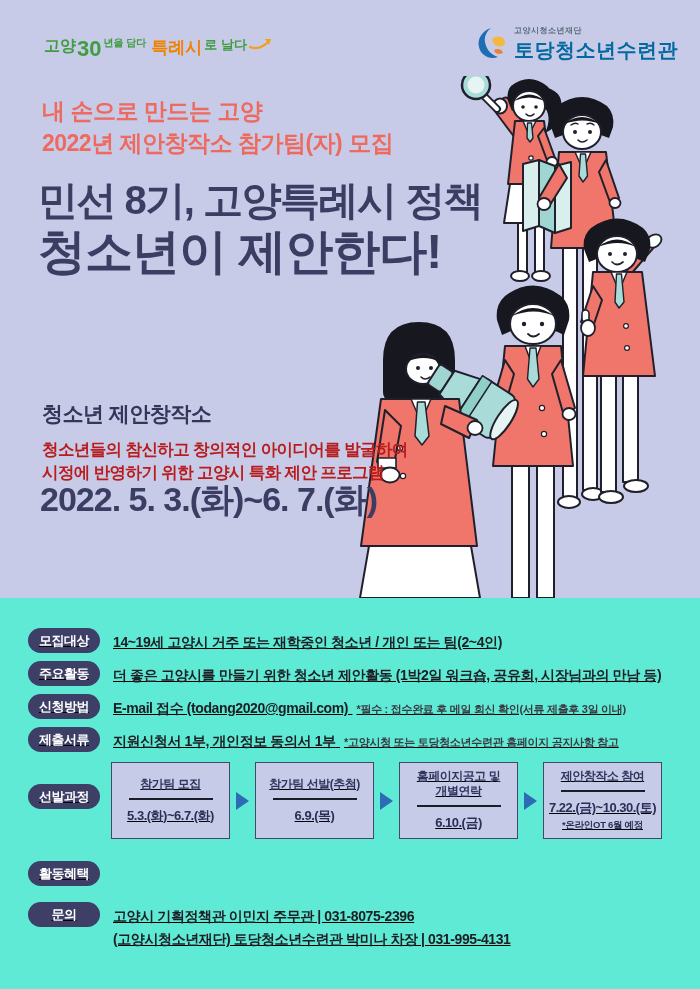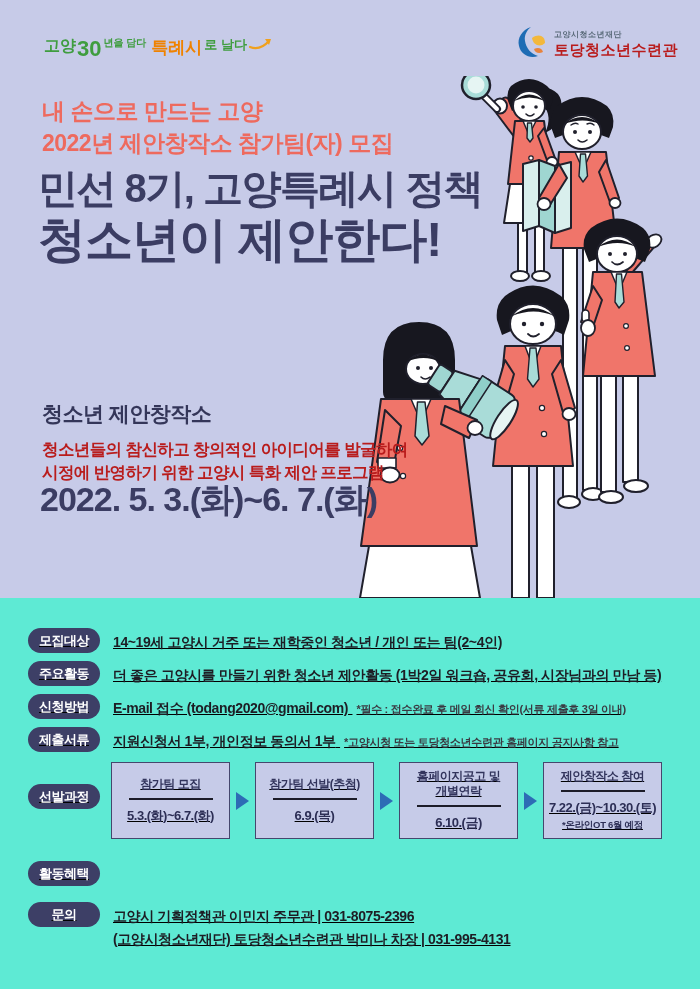--- a/index.html
+++ b/index.html
@@ -22,27 +22,27 @@
   .logo-left .g30{ color:#3f9d3f; font-weight:800; font-size:22px; margin-left:1px; }
   .logo-left .gs { color:#3f9d3f; font-weight:700; font-size:10px; margin-left:2px; }
   .logo-left .o  { color:#ef8200; font-weight:800; font-size:17px; margin-left:5px; }
   .logo-left .g2 { color:#3f9d3f; font-weight:800; font-size:13px; margin-left:2px; }
   .logo-left .swoosh { margin-left:2px; }
   .logo-right {
     position:absolute; right:22px; top:25px; display:flex; align-items:center; z-index:5;
   }
   .logo-right .txt { margin-left:6px; }
   .logo-right .l1 { font-size:8px; color:#5a6b7a; letter-spacing:0.5px; font-weight:700; }
-  .logo-right .l2 { font-size:15px; color:#b91c1c; font-weight:800; letter-spacing:0.5px; margin-top:1px; }
+  .logo-right .l2 { font-size:20px; color:#0369a1; font-weight:800; letter-spacing:0.5px; margin-top:1px; }
   .subtitle {
     position:absolute; left:42px; top:96px; z-index:4;
     color:#ee6a5e; font-weight:800; font-size:23px; line-height:1.38; letter-spacing:-0.5px;
   }
   .title {
-    position:absolute; left:38px; top:164px; z-index:4; color:#3b3d63; font-weight:800;
+    position:absolute; left:38px; top:176px; z-index:4; color:#3b3d63; font-weight:800;
   }
   .title .t1 { font-size:40px; letter-spacing:-1.5px; line-height:1.2; }
   .title .t2 { font-size:48px; letter-spacing:-1px; line-height:1.15; }
   .program { position:absolute; left:42px; top:400px; z-index:4; }
   .program .p-name { font-size:21px; font-weight:800; color:#343659; letter-spacing:-0.5px; }
   .program .p-desc { margin-top:10px; font-size:16.5px; font-weight:700; color:#b91c1c;
                      line-height:1.38; letter-spacing:-0.6px; }
   .period {
     position:absolute; left:40px; top:477px; z-index:4;
     font-size:34px; font-weight:800; color:#3b3d63; letter-spacing:-1px;

